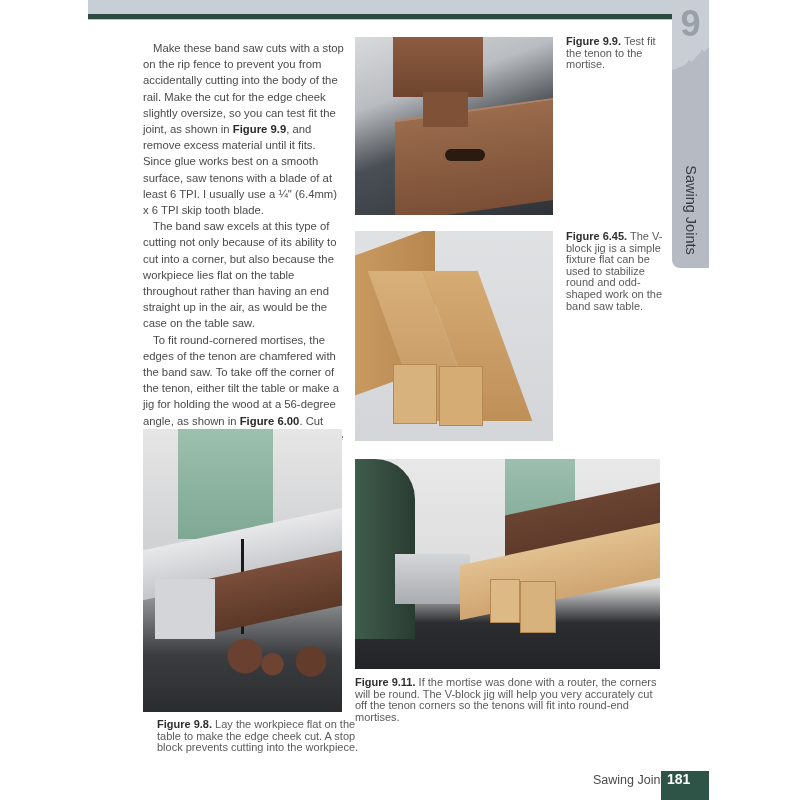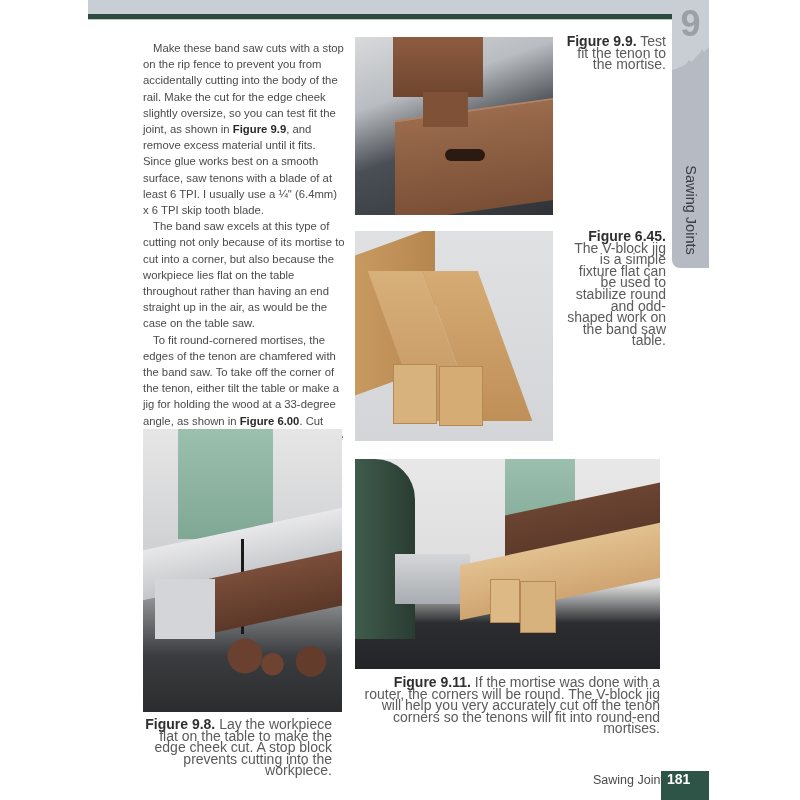--- a/index.html
+++ b/index.html
@@ -19,26 +19,26 @@
   .body-text b { color: #2a2a2a; }
 
   .figure { position: absolute; overflow: hidden; }
   .fig-9-9 { left: 355px; top: 37px; width: 198px; height: 178px; background: linear-gradient(160deg, #d8dadc 0%, #b9bcc0 30%, #4a4f55 55%, #2f3338 100%); }
   .fig-9-10 { left: 355px; top: 231px; width: 198px; height: 210px; background: linear-gradient(180deg, #dfe1e3 0%, #d3d5d8 100%); }
   .fig-9-8 { left: 143px; top: 429px; width: 199px; height: 283px; background: linear-gradient(180deg, #e6e6e6 0%, #cfd0d2 45%, #3a3c3f 80%, #2a2c2e 100%); }
   .fig-9-11 { left: 355px; top: 459px; width: 305px; height: 210px; background: linear-gradient(180deg, #e8e8e8 0%, #dcdcdc 60%, #2c2d30 78%, #232427 100%); }
 
   .shape { position: absolute; }
 
-  .caption { position: absolute; font-family: "Liberation Sans", sans-serif; font-size: 14px; line-height: 11.6px; color: #5a5a5a; text-align: right; }
+  .caption { position: absolute; font-family: "Liberation Sans", sans-serif; font-size: 11px; line-height: 11.6px; color: #5a5a5a; }
   .caption b { color: #2f2f2f; }
   .cap-9-9 { left: 566px; top: 36px; width: 100px; }
   .cap-9-10 { left: 566px; top: 231px; width: 100px; }
   .cap-9-11 { left: 355px; top: 677px; width: 305px; }
-  .cap-9-8 { left: 127px; top: 719px; width: 205px; }
+  .cap-9-8 { left: 157px; top: 719px; width: 205px; }
 
   .footer-label { position: absolute; left: 593px; top: 773px; font-size: 12.5px; color: #4a4a4a; font-family: "Liberation Sans", sans-serif; }
   .footer-page { position: absolute; left: 661px; top: 771px; width: 48px; height: 34px; background: #2d5446; color: #ffffff; font-weight: bold; font-size: 14px; line-height: 17px; padding-left: 6px; box-sizing: border-box; font-family: "Liberation Sans", sans-serif; }
 </style>
 </head>
 <body>
 
 <div class="header-band"></div>
 <div class="header-rule"></div>
 
@@ -47,22 +47,22 @@
     <path d="M0 0 H37 V47 L34 50 L32 52 L30 49 L28 53 L25 56 L22 59 L20 62 L17 60 L14 64 L11 66 L8 67 L4 69 L0 70 Z" fill="#c9cdd4"></path>
   </svg>
   <div class="chapter-num">9</div>
   <div class="chapter-title">
     <span>Sawing Joints</span>
   </div>
 </div>
 
 <div class="body-text">
   <p><span>Make these band saw cuts with a stop on the rip fence to prevent you from accidentally cutting into the body of the rail. Make the cut for the edge cheek slightly oversize, so you can test fit the joint, as shown in </span><b>Figure 9.9</b><span>, and remove excess material until it fits. Since glue works best on a smooth surface, saw tenons with a blade of at least 6 TPI. I usually use a ¼" (6.4mm) x 6 TPI skip tooth blade.</span></p>
-  <p><span>The band saw excels at this type of cutting not only because of its mortise to cut into a corner, but also because the workpiece lies flat on the table throughout rather than having an end straight up in the air, as would be the case on the table saw.</span></p>
-  <p><span>To fit round-cornered mortises, the edges of the tenon are chamfered with the band saw. To take off the corner of the tenon, either tilt the table or make a jig for holding the wood at a 33-degree angle, as shown in </span><b>Figure 6.00</b><span>. Cut opposite corners before resetting for the other two corners, as shown in </span><b>Figure 3.84</b><span>.</span></p>
+  <p><span>The band saw excels at this type of cutting not only because of its ability to cut into a corner, but also because the workpiece lies flat on the table throughout rather than having an end straight up in the air, as would be the case on the table saw.</span></p>
+  <p><span>To fit round-cornered mortises, the edges of the tenon are chamfered with the band saw. To take off the corner of the tenon, either tilt the table or make a jig for holding the wood at a 56-degree angle, as shown in </span><b>Figure 6.00</b><span>. Cut opposite corners before resetting for the other two corners, as shown in </span><b>Figure 3.84</b><span>.</span></p>
 </div>
 
 <div class="figure fig-9-9" title="Walnut tenon being test fit into a mortise in a rail on the band saw table">
   <div class="shape" style="left:40px;top:72px;width:160px;height:100px;background:linear-gradient(180deg,#9a6b4c,#7a4f36);transform:skewY(-8deg);border-top:2px solid #b38262;"></div>
   <div class="shape" style="left:90px;top:112px;width:40px;height:12px;background:#2a1a12;border-radius:6px;"></div>
   <div class="shape" style="left:38px;top:0;width:90px;height:60px;background:linear-gradient(180deg,#8c5c40,#6f452f);"></div>
   <div class="shape" style="left:68px;top:55px;width:45px;height:35px;background:#7f5238;"></div>
 </div>
 <div class="caption cap-9-9"><b>Figure 9.9.</b><span> Test fit the tenon to the mortise.</span></div>
 

